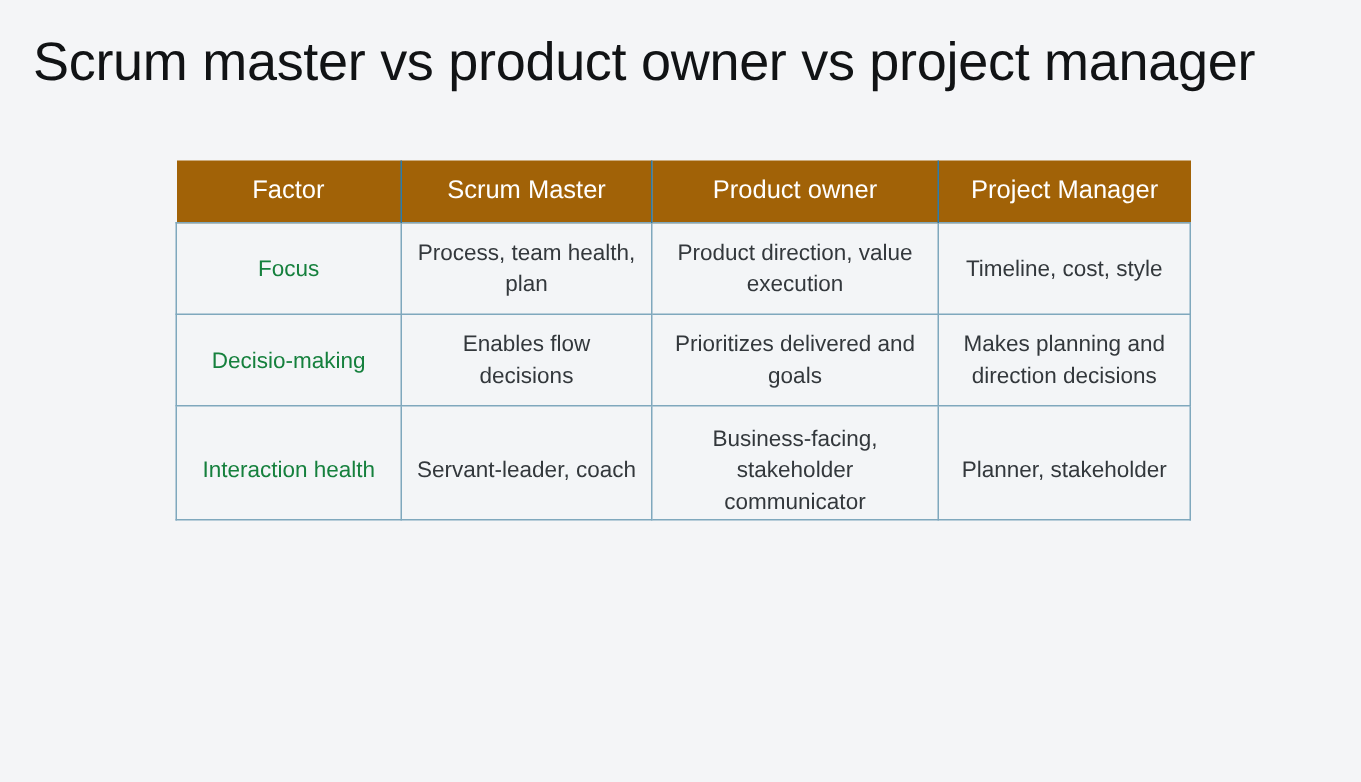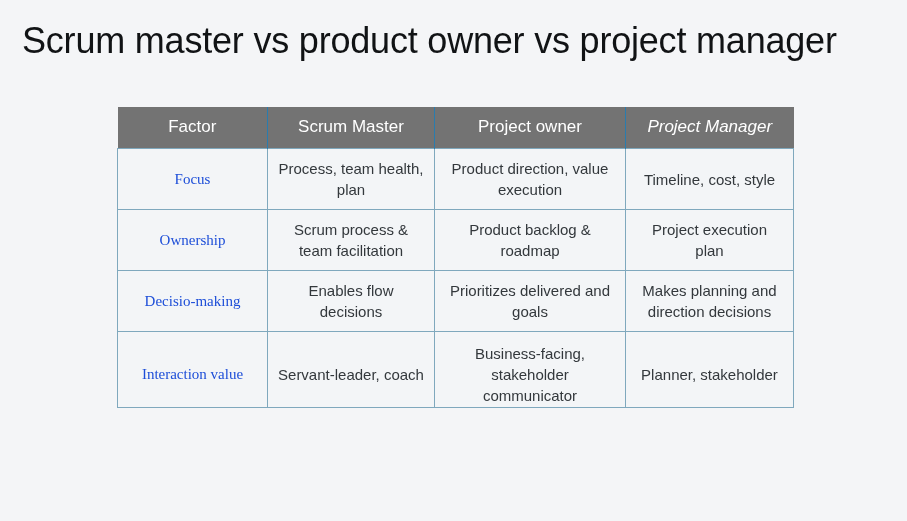--- a/index.html
+++ b/index.html
@@ -41,48 +41,46 @@
     width: 676px;
     border-collapse: collapse;
     table-layout: fixed;
   }
   table.cmp col.c0 { width: 150px; }
   table.cmp col.c1 { width: 167px; }
   table.cmp col.c2 { width: 191px; }
   table.cmp col.c3 { width: 168px; }
 
   table.cmp thead th {
-    background: #737373;
+    background: #a16207;
     color: #ffffff;
     font-size: 17px;
     font-weight: 400;
     text-align: center;
     padding: 10px 6px 11px;
     border: none;
     border-right: 1px solid #2a7cae;
     line-height: 20px;
   }
   table.cmp thead th:last-child {
     border-right: none;
-    font-style: italic;
   }
 
   table.cmp tbody td {
     background: #f3f5f7;
     border: 1px solid #7fa8bd;
     text-align: center;
     vertical-align: middle;
     font-size: 15px;
     line-height: 21px;
     color: #33383c;
     padding: 9px 10px;
   }
   table.cmp tbody td.factor {
-    color: #1d4ed8;
-    font-family: Liberation Serif, serif;
+    color: #15803d;
   }
   table.cmp tbody tr.r-tall td {
     padding-top: 11px;
     padding-bottom: 1px;
   }
 </style>
 </head>
 <body>
 
 <div class="slide">
@@ -94,49 +92,43 @@
       <colgroup>
         <col class="c0">
           <col class="c1">
           <col class="c2">
           <col class="c3">
       </colgroup>
       <thead>
         <tr>
           <th>Factor</th>
           <th>Scrum Master</th>
-          <th>Project owner</th>
+          <th>Product owner</th>
           <th>Project Manager</th>
         </tr>
       </thead>
       <tbody>
 
         <tr>
           <td class="factor">Focus</td>
           <td>Process, team health, plan</td>
           <td>Product direction, value execution</td>
           <td>Timeline, cost, style</td>
         </tr>
 
-        <tr>
-          <td class="factor">Ownership</td>
-          <td>Scrum process &amp; team facilitation</td>
-          <td>Product backlog &amp; roadmap</td>
-          <td>Project execution plan</td>
-        </tr>
 
         <tr>
           <td class="factor">Decisio-making</td>
           <td>Enables flow decisions</td>
           <td>Prioritizes delivered and goals</td>
           <td>Makes planning and direction decisions</td>
         </tr>
 
         <tr class="r-tall">
-          <td class="factor">Interaction value</td>
+          <td class="factor">Interaction health</td>
           <td>Servant-leader, coach</td>
           <td>Business-facing, stakeholder communicator</td>
           <td>Planner, stakeholder</td>
         </tr>
 
 
       </tbody>
     </table>
   </div>
 

